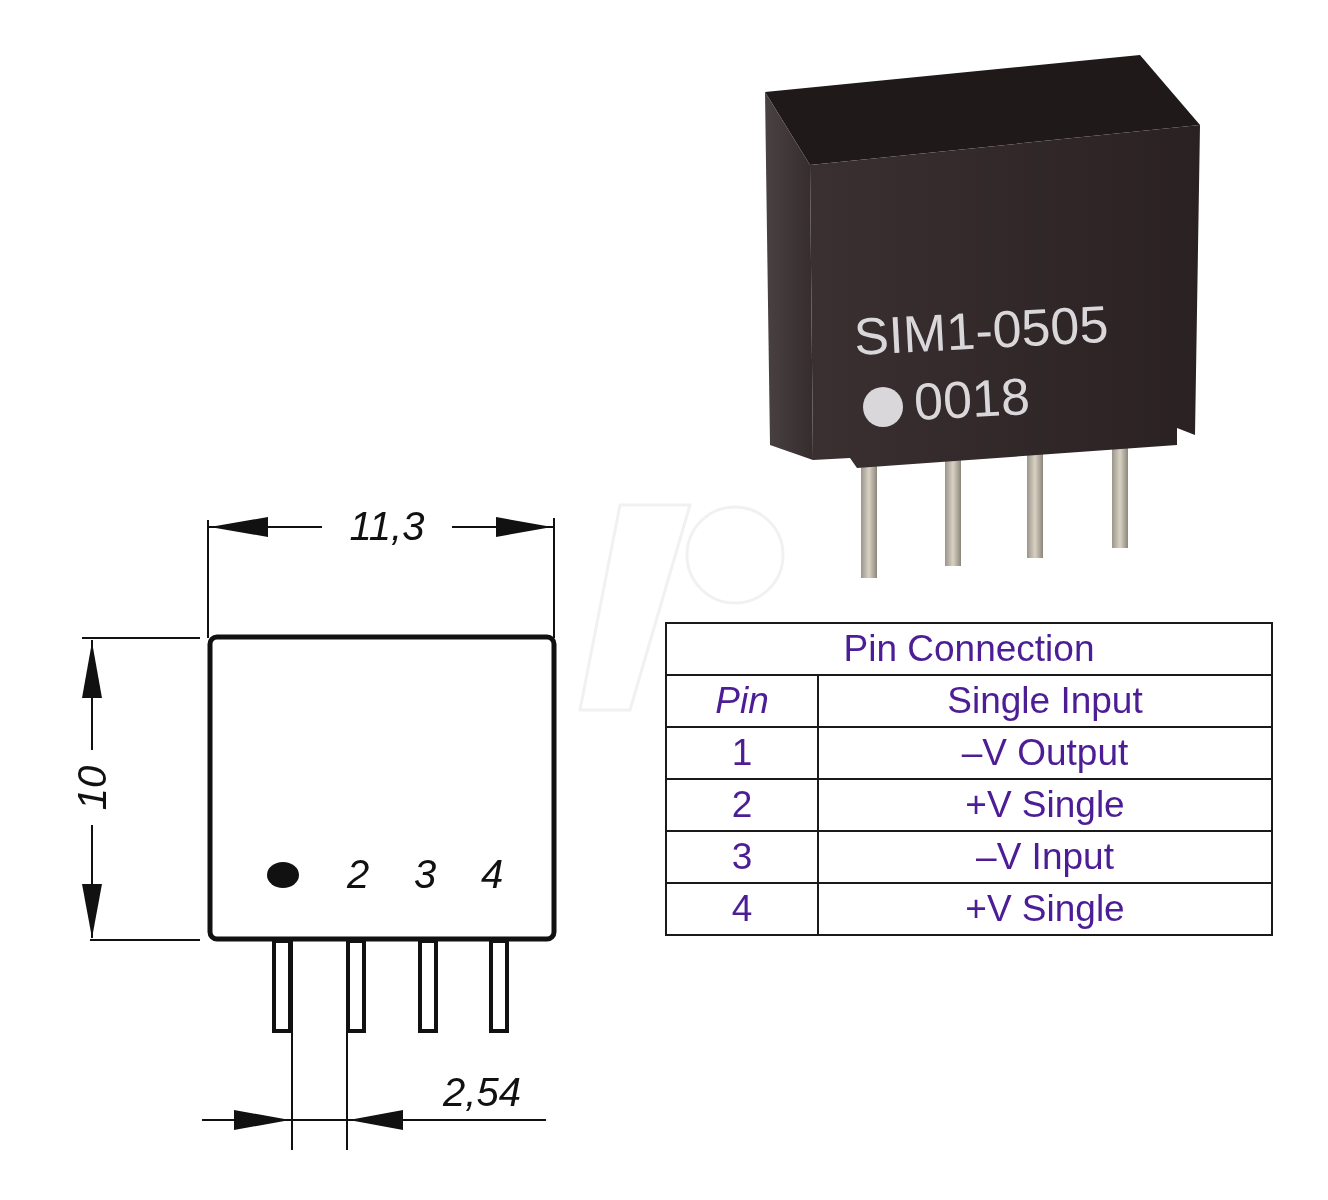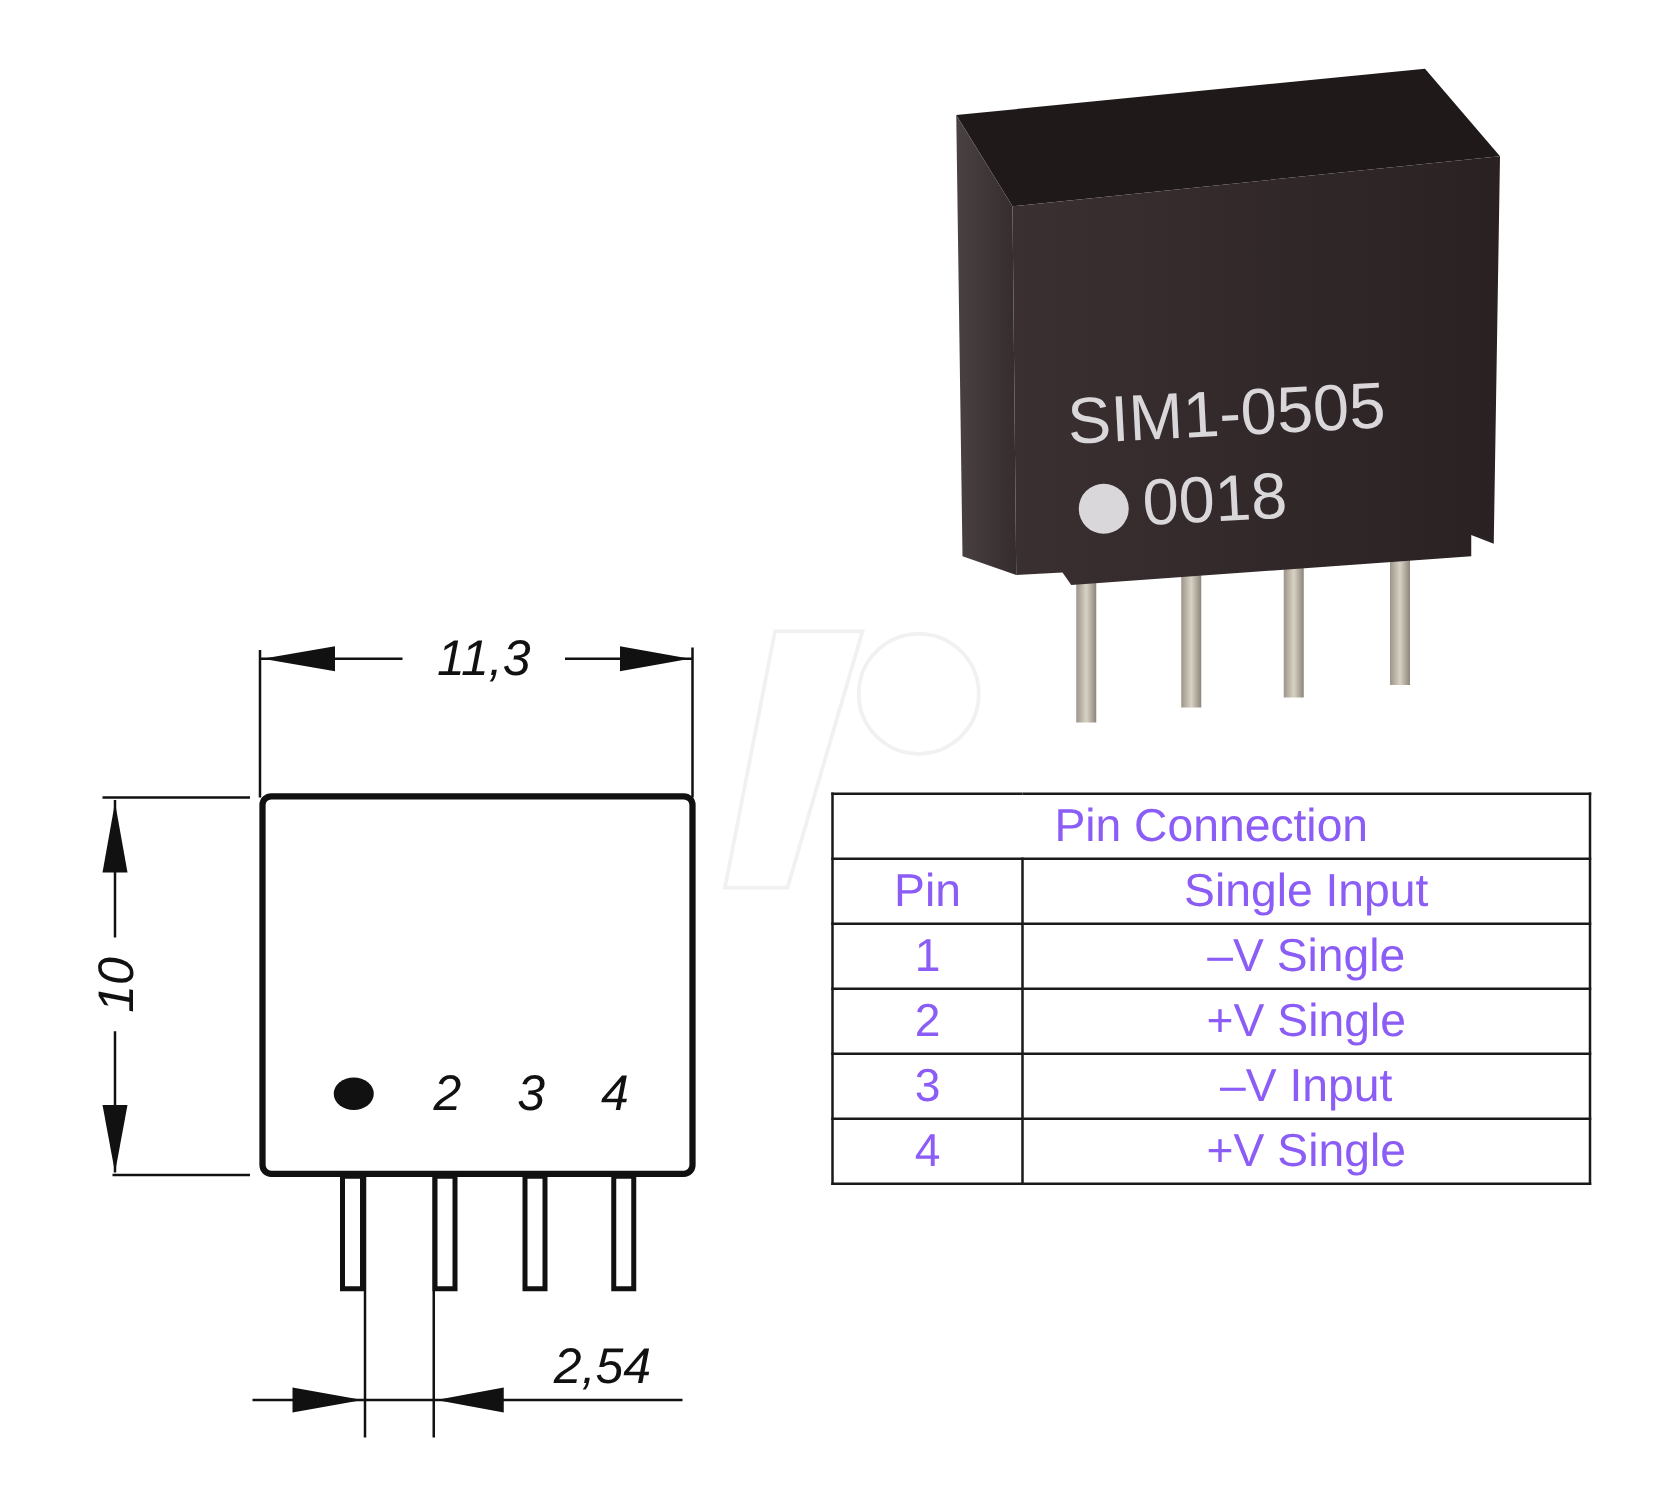--- a/index.html
+++ b/index.html
@@ -12,24 +12,24 @@
 
     
     #photo { left: 755px; top: 50px; width: 450px; height: 530px; }
 
     
     #drawing { left: 60px; top: 490px; width: 520px; height: 680px; }
     .dim-label { font-family: "Liberation Sans", sans-serif; font-style: italic; font-size: 40px; fill: #111; }
 
     
     #pin-table { left: 665px; top: 622px; width: 608px; border-collapse: collapse;
-                 font-family: "Liberation Sans", sans-serif; font-size: 37px; color: #8b5cf6; margin-top: 12px; }
+                 font-family: "Liberation Sans", sans-serif; font-size: 37px; color: #4c1d95; }
     #pin-table td, #pin-table th { border: 2.5px solid #1a1a1a; text-align: center; padding: 0;
                                    font-weight: normal; height: 50px; line-height: 50px; }
-    #pin-table .col-pin { width: 150px; }
+    #pin-table .col-pin { width: 150px; font-style: italic; }
   </style>
 </head>
 <body>
 
 <svg id="watermark" class="abs" viewBox="0 0 230 220">
   <path d="M60 10 L130 10 L70 215 L20 215 Z" fill="none" stroke="#f1f1f1" stroke-width="3"></path>
   <circle cx="175" cy="60" r="48" fill="none" stroke="#f1f1f1" stroke-width="3"></circle>
 </svg>
 
 <svg id="photo" class="abs" viewBox="0 0 450 530">
@@ -116,21 +116,21 @@
   <tbody>
       <tr>
     <th colspan="2">Pin Connection</th>
   </tr>
   <tr>
     <th class="col-pin">Pin</th>
     <th>Single Input</th>
   </tr>
   <tr>
     <td>1</td>
-    <td>–V Single</td>
+    <td>–V Output</td>
   </tr>
   <tr>
     <td>2</td>
     <td>+V Single</td>
   </tr>
   <tr>
     <td>3</td>
     <td>–V Input</td>
   </tr>
   <tr>

